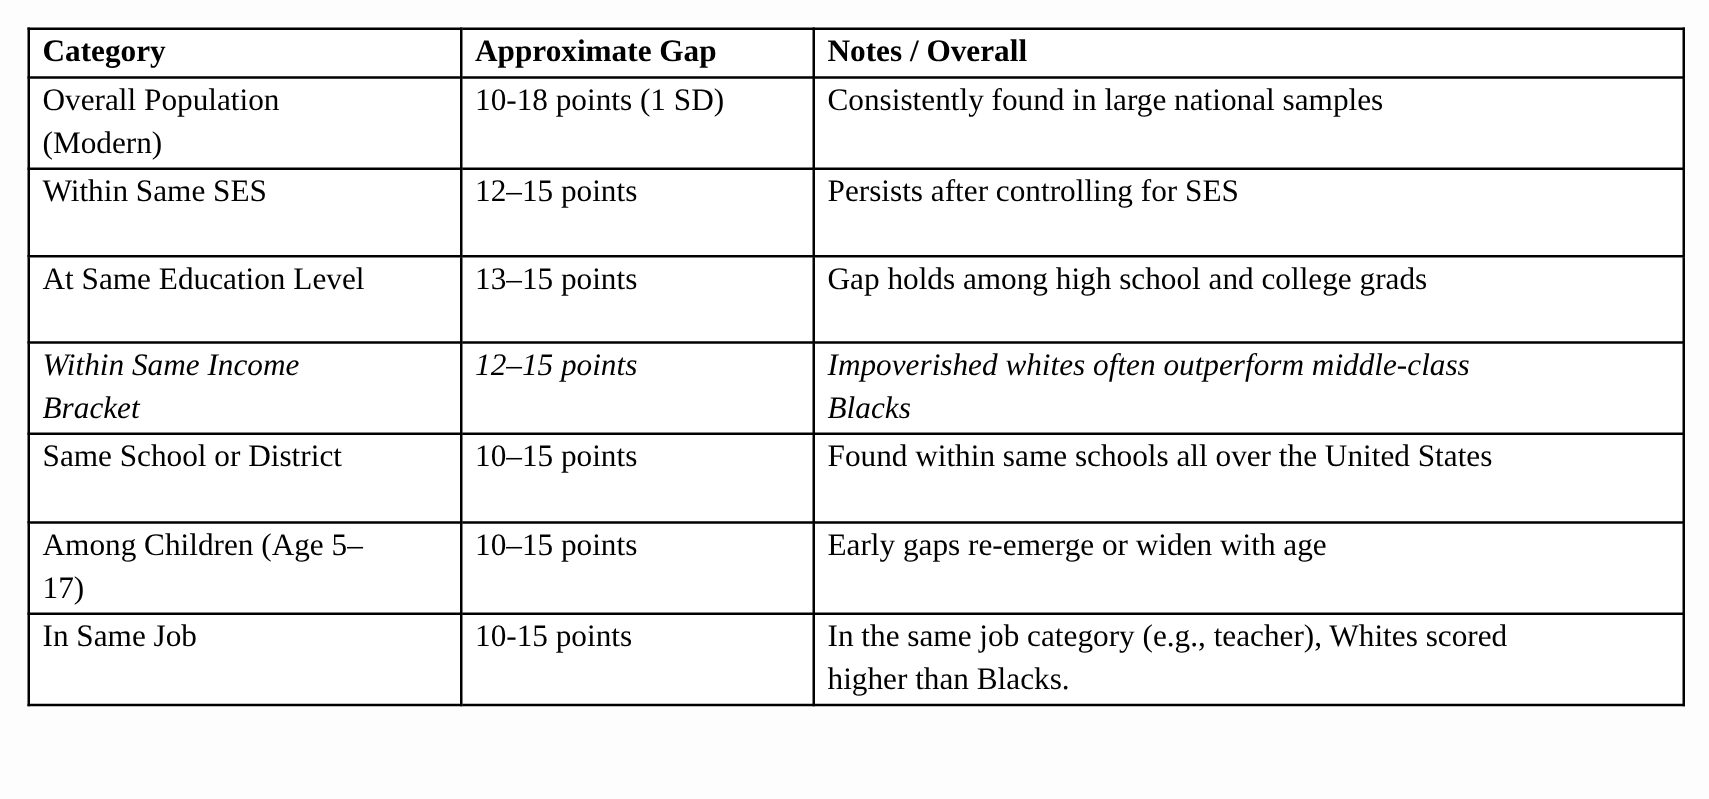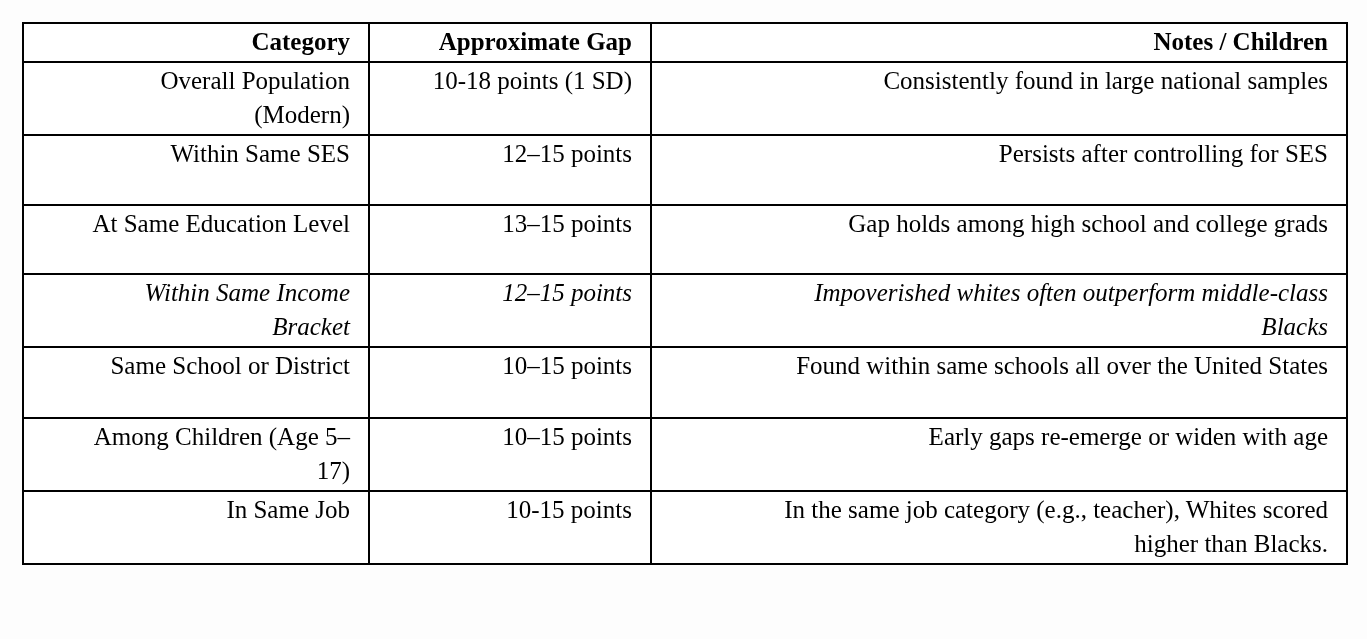--- a/index.html
+++ b/index.html
@@ -17,22 +17,22 @@
     width: 1324px;
     margin: 22px 0 0 22px;
     background: #ffffff;
   }
   .doc-table col.c-category { width: 346px; }
   .doc-table col.c-gap      { width: 282px; }
   .doc-table col.c-notes    { width: 696px; }
   .doc-table th, .doc-table td {
     border: 2px solid #000000;
     vertical-align: top;
-    text-align: right;
-    padding: 1px 18px 2px 10px;
+    text-align: left;
+    padding: 1px 12px 2px 10px;
     font-size: 25px;
     line-height: 34px;
     white-space: pre-line;
     overflow: hidden;
   }
   .doc-table th {
     font-weight: bold;
     height: 35px;
   }
   
@@ -52,21 +52,21 @@
 <table class="doc-table">
   <colgroup>
     <col class="c-category">
     <col class="c-gap">
     <col class="c-notes">
   </colgroup>
   <thead>
     <tr>
       <th>Category</th>
       <th>Approximate Gap</th>
-      <th>Notes / Children</th>
+      <th>Notes / Overall</th>
     </tr>
   </thead>
   <tbody>
     <tr>
       <td>Overall Population
 (Modern)</td>
       <td>10-18 points (1 SD)</td>
       <td>Consistently found in large national samples</td>
     </tr>
     <tr>

